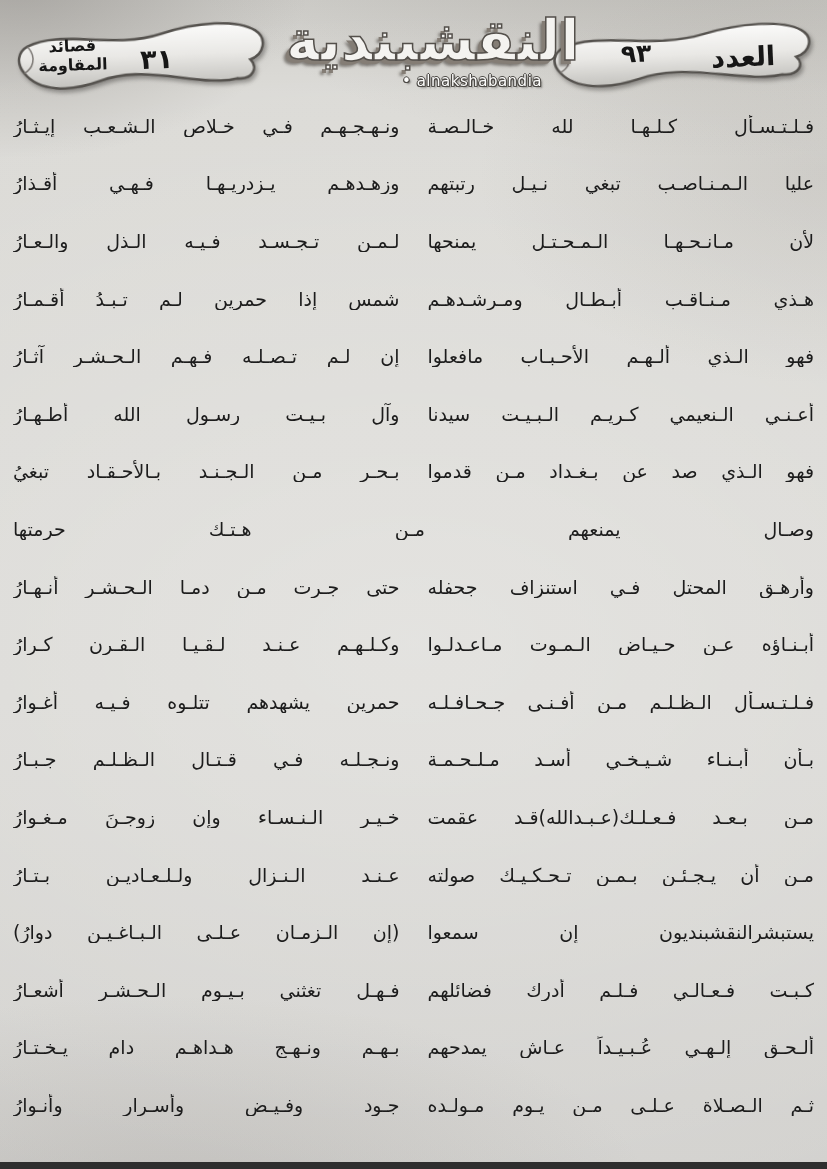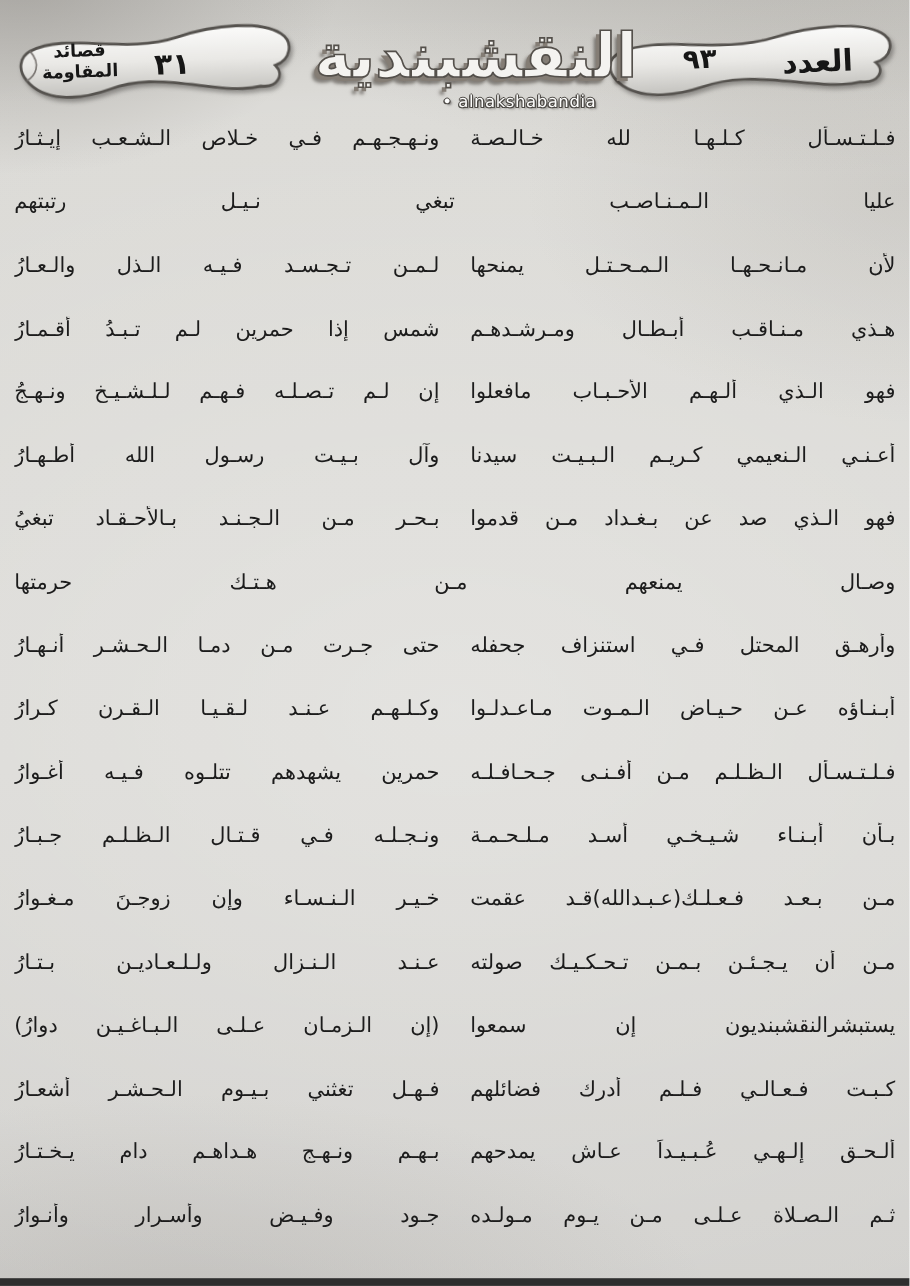--- a/index.html
+++ b/index.html
@@ -25,21 +25,21 @@
   .ribbon-text{position:absolute;color:#161616;font-weight:bold;white-space:nowrap;}
 
   .issue-ribbon{top:20px;right:4px;width:280px;height:72px;transform:rotate(-2.5deg);}
   .issue-label{left:168px;top:24px;font-size:27px;}
   .issue-number{left:78px;top:17px;font-size:25px;}
 
   .section-ribbon{top:18px;left:8px;width:268px;height:78px;transform:rotate(-2deg);}
   .section-number{left:132px;top:26px;font-size:27px;}
   .section-label{left:30px;top:17px;font-size:16px;line-height:1.18;text-align:center;}
 
-  .logo{position:absolute;top:4px;left:286px;width:258px;height:90px;text-align:center;margin-top:11px;}
+  .logo{position:absolute;top:4px;left:286px;width:258px;height:90px;text-align:center;}
   .logo-title{
     font-size:56px;font-weight:bold;line-height:74px;letter-spacing:-2px;
     color:#f4f3f0;-webkit-text-stroke:1.5px #54504b;
     text-shadow:-4px 4px 0 #847d75,-6px 6px 3px rgba(60,55,50,.55);
   }
   .logo-sub{
     position:absolute;right:2px;bottom:4px;font-size:15px;font-weight:normal;color:#fdfdfc;
     text-shadow:-1px 0 0 #4c4945,1px 0 0 #4c4945,0 -1px 0 #4c4945,0 1px 0 #4c4945,
                 -1px 1px 0 #4c4945,1px 1px 0 #4c4945,2px 2px 2px rgba(40,38,35,.5);
     letter-spacing:.5px;
@@ -108,32 +108,33 @@
 
   </div>
 
   <main class="poem" dir="rtl">
     <div class="verse-row">
       <div class="hemistich" dir="rtl">فـلـتـسـأل كـلـهـا لله خـالـصـة</div>
       <div class="hemistich" dir="rtl">ونـهـجـهـم فـي خـلاص الـشـعـب إيـثـارُ</div>
     </div>
     <div class="verse-row">
       <div class="hemistich" dir="rtl">عليا الـمـنـاصـب تبغي نـيـل رتبتهم</div>
+      <div class="hemistich" dir="rtl">وزهـدهـم يـزدريـهـا فـهـي أقـذارُ</div>
     </div>
     <div class="verse-row">
       <div class="hemistich" dir="rtl">لأن مـانـحـهـا الـمـحـتـل يمنحها</div>
       <div class="hemistich" dir="rtl">لـمـن تـجـسـد فـيـه الـذل والـعـارُ</div>
     </div>
     <div class="verse-row">
       <div class="hemistich" dir="rtl">هـذي مـنـاقـب أبـطـال ومـرشـدهـم</div>
       <div class="hemistich" dir="rtl">شمس إذا حمرين لـم تـبـدُ أقـمـارُ</div>
     </div>
     <div class="verse-row">
       <div class="hemistich" dir="rtl">فهو الـذي ألـهـم الأحـبـاب مافعلوا</div>
-      <div class="hemistich" dir="rtl">إن لـم تـصـلـه فـهـم لـلـشـيـخ ونـهـجُ</div>
+      <div class="hemistich" dir="rtl">إن لـم تـصـلـه فـهـم الـحـشـر آثـارُ</div>
     </div>
     <div class="verse-row">
       <div class="hemistich" dir="rtl">أعـنـي الـنعيمي كـريـم الـبـيـت سيدنا</div>
       <div class="hemistich" dir="rtl">وآل بـيـت رسـول الله أطـهـارُ</div>
     </div>
     <div class="verse-row">
       <div class="hemistich" dir="rtl">فهو الـذي صد عن بـغـداد مـن قدموا</div>
       <div class="hemistich" dir="rtl">بـحـر مـن الـجـنـد بـالأحـقـاد تبغيُ</div>
     </div>
     <div class="verse-row">

